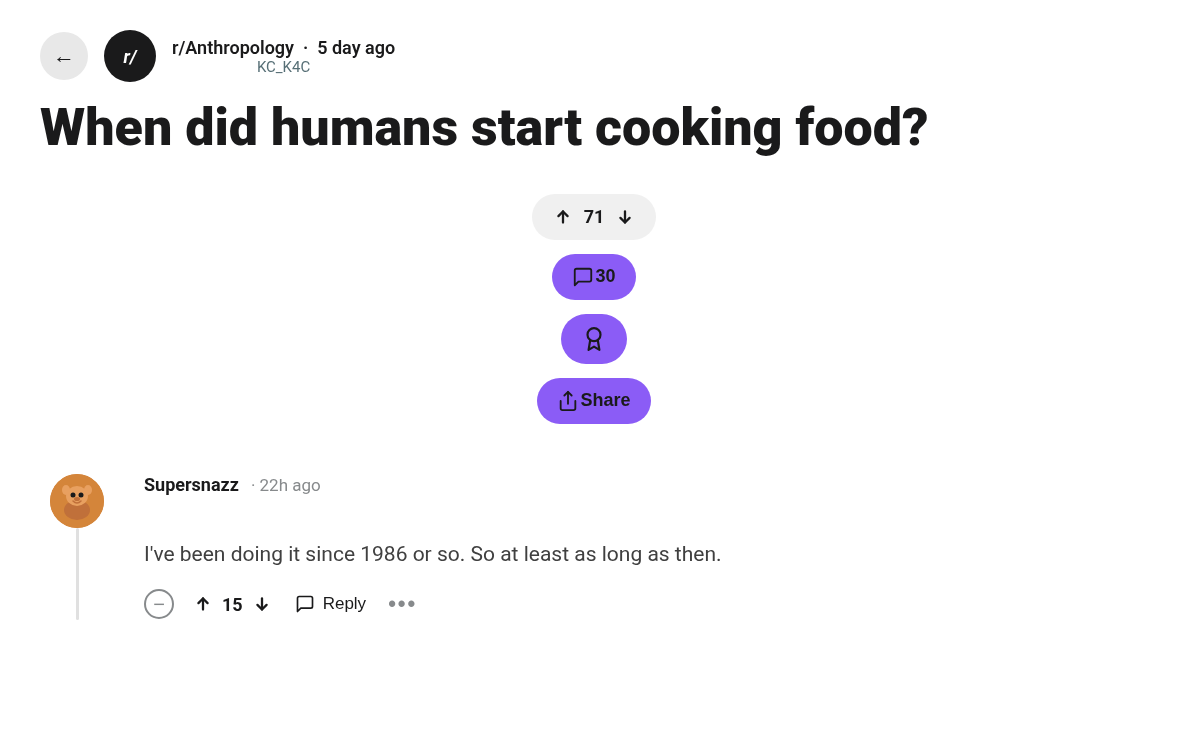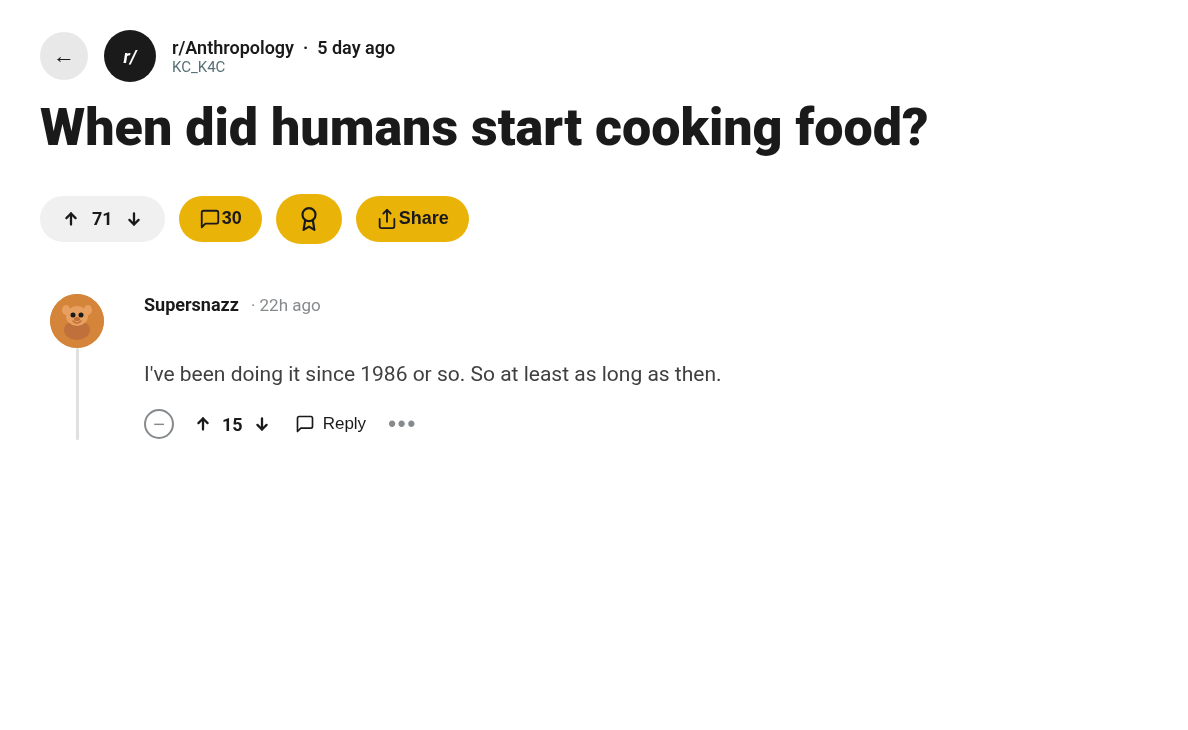--- a/index.html
+++ b/index.html
@@ -59,42 +59,44 @@
 
     .subreddit-name {
       font-size: 18px;
       font-weight: 600;
       color: #1a1a1b;
     }
 
     .subreddit-user {
       font-size: 15px;
       color: #576f76;
+      text-align: center;
     }
 
     .post-title {
       font-size: 52px;
       font-weight: 900;
       color: #1a1a1b;
       line-height: 1.15;
       margin-bottom: 36px;
     }
 
     .action-bar {
       display: flex;
       align-items: center;
       gap: 14px;
       margin-bottom: 50px;
+      flex-direction: column;
     }
 
     .action-pill {
       display: flex;
       align-items: center;
       gap: 1px;
-      background: #eab308;
+      background: #8b5cf6;
       border-radius: 100px;
       padding: 12px 20px;
       border: none;
       cursor: pointer;
       font-size: 18px;
       font-weight: 600;
       color: #1a1a1b;
     }
 
     .action-pill svg {

